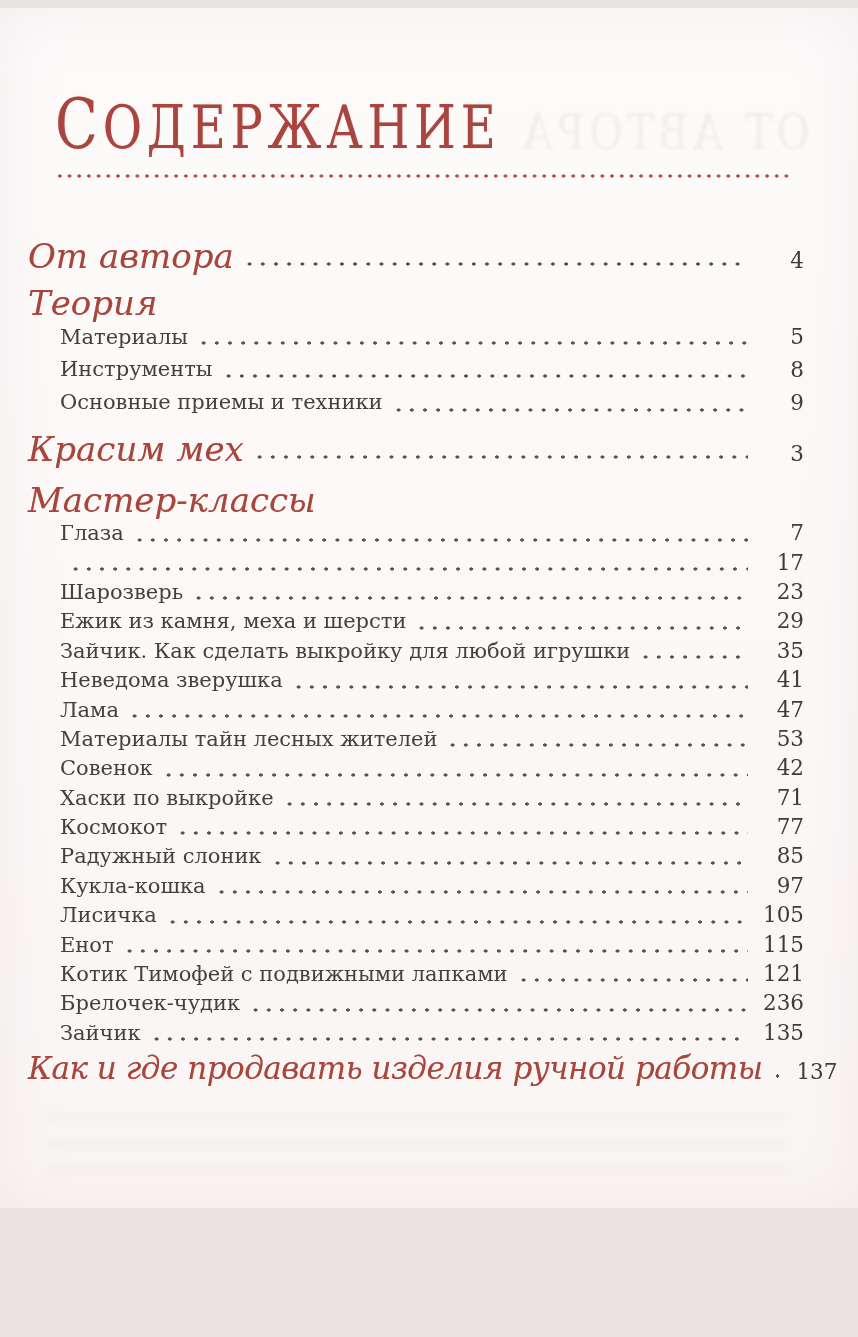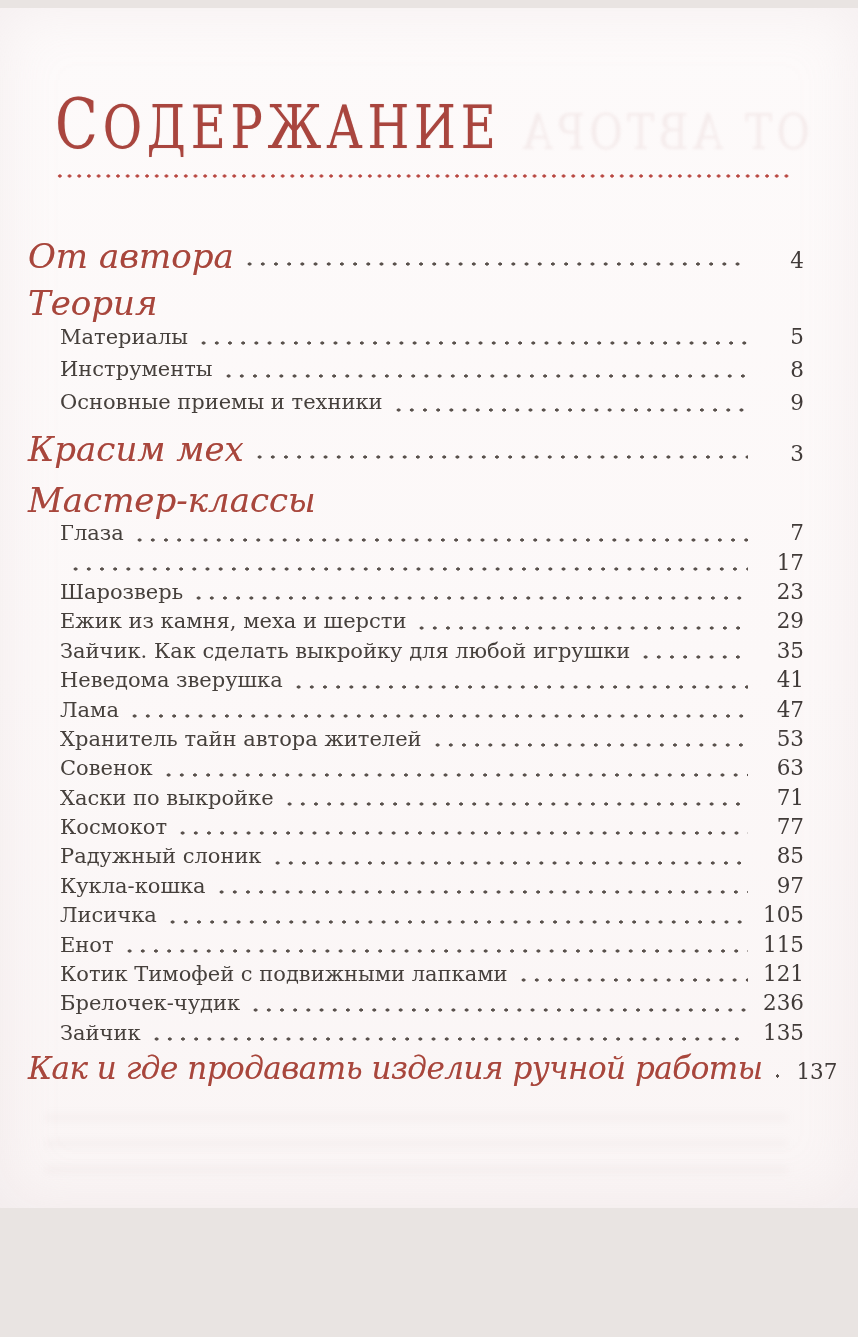--- a/index.html
+++ b/index.html
@@ -210,29 +210,29 @@
       <span class="pg">41</span>
     </div>
 
     <div class="row item">
       <span class="item-label">Лама</span>
       <span class="dots"></span>
       <span class="pg">47</span>
     </div>
 
     <div class="row item">
-      <span class="item-label">Хранитель тайн автора жителей</span>
+      <span class="item-label">Материалы тайн лесных жителей</span>
       <span class="dots"></span>
       <span class="pg">53</span>
     </div>
 
     <div class="row item">
       <span class="item-label">Совенок</span>
       <span class="dots"></span>
-      <span class="pg">63</span>
+      <span class="pg">42</span>
     </div>
 
     <div class="row item">
       <span class="item-label">Хаски по выкройке</span>
       <span class="dots"></span>
       <span class="pg">71</span>
     </div>
 
     <div class="row item">
       <span class="item-label">Космокот</span>

